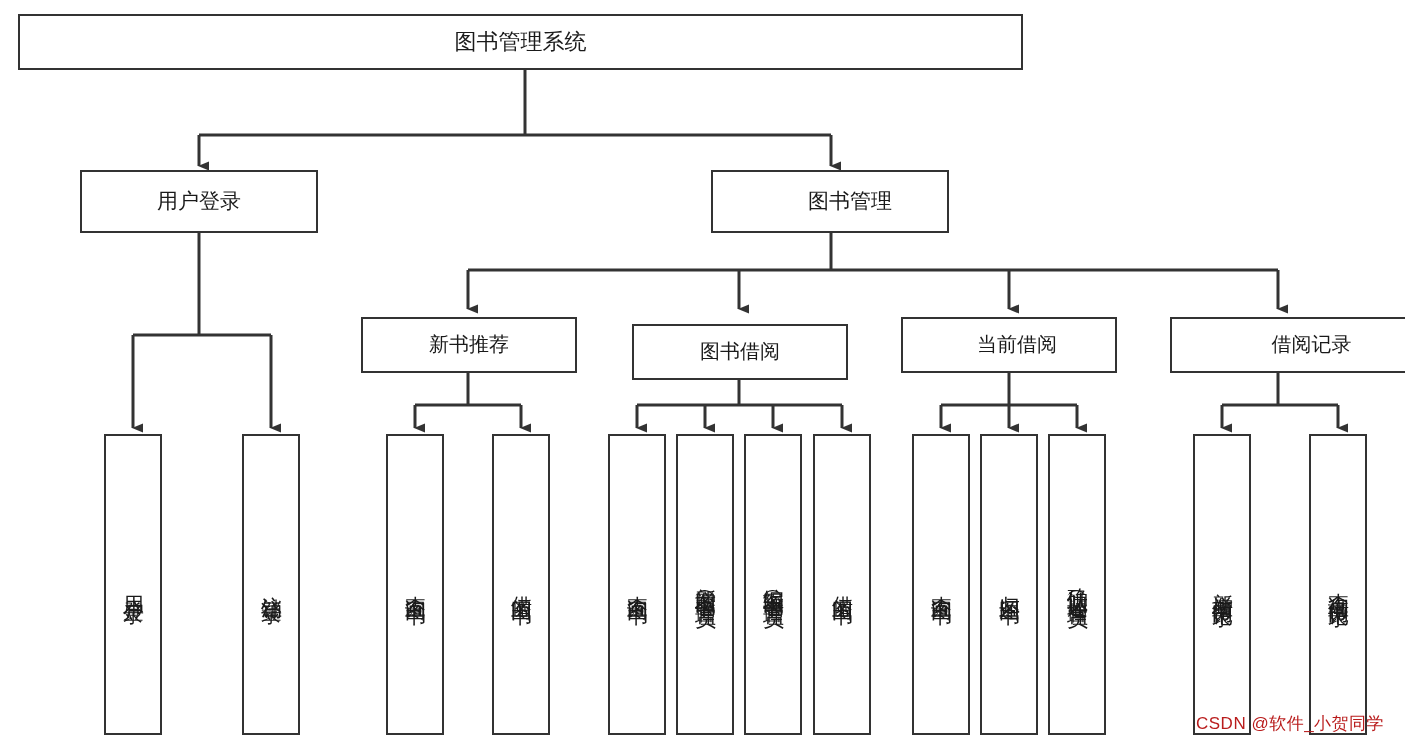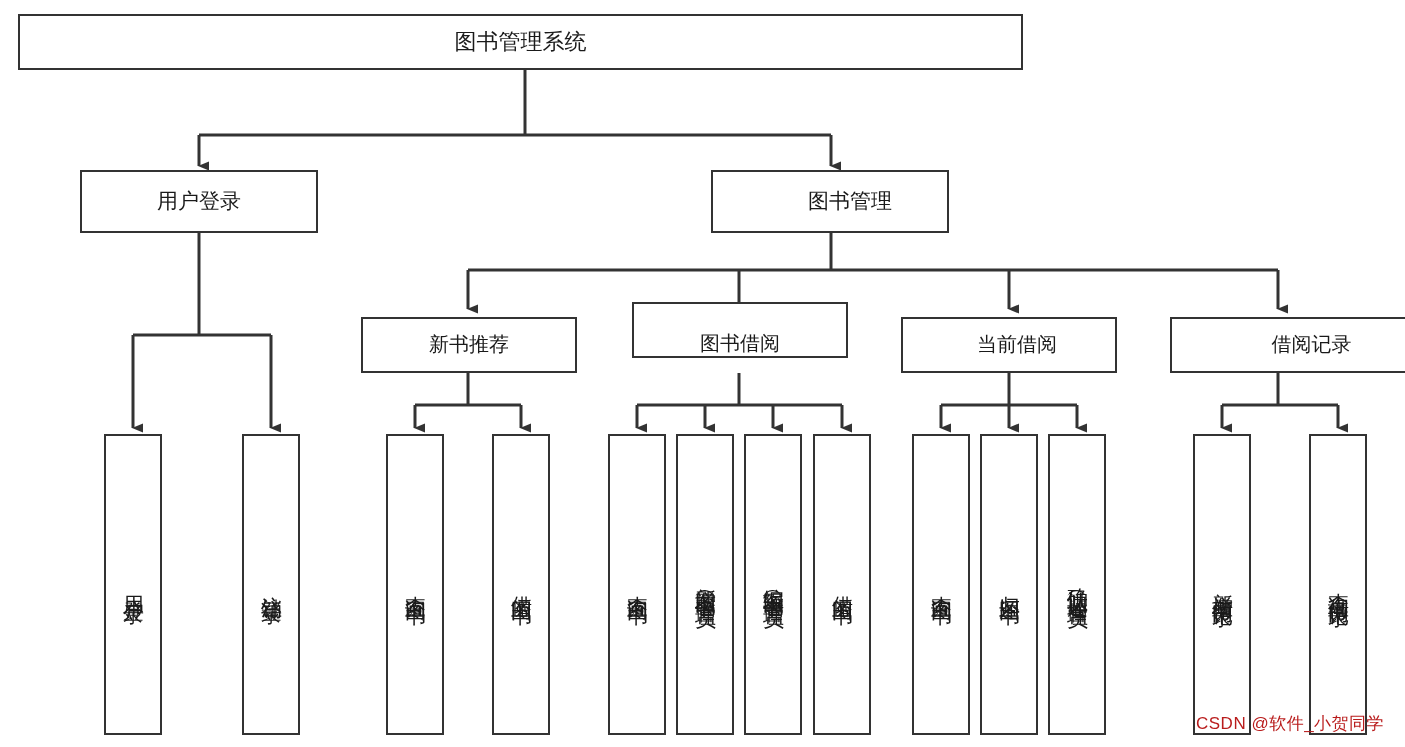--- a/index.html
+++ b/index.html
@@ -138,21 +138,21 @@
   </div>
 
   <div class="node level-1" style="left:711px; top:170px; width:238px; height:63px;padding-left:40px;">
     <span class="node-label">图书管理</span>
   </div>
 
   <div class="node level-2" style="left:361px; top:317px; width:216px; height:56px;">
     <span class="node-label">新书推荐</span>
   </div>
 
-  <div class="node level-2" style="left:632px; top:302px; width:216px; height:56px;align-items:flex-end;">
+  <div class="node level-2" style="left:632px; top:324px; width:216px; height:56px;">
     <span class="node-label">图书借阅</span>
   </div>
 
   <div class="node level-2" style="left:901px; top:317px; width:216px; height:56px;padding-left:16px;">
     <span class="node-label">当前借阅</span>
   </div>
 
   <div class="node level-2" style="left:1170px; top:317px; width:240px; height:56px;padding-left:43px;">
     <span class="node-label">借阅记录</span>
   </div>

